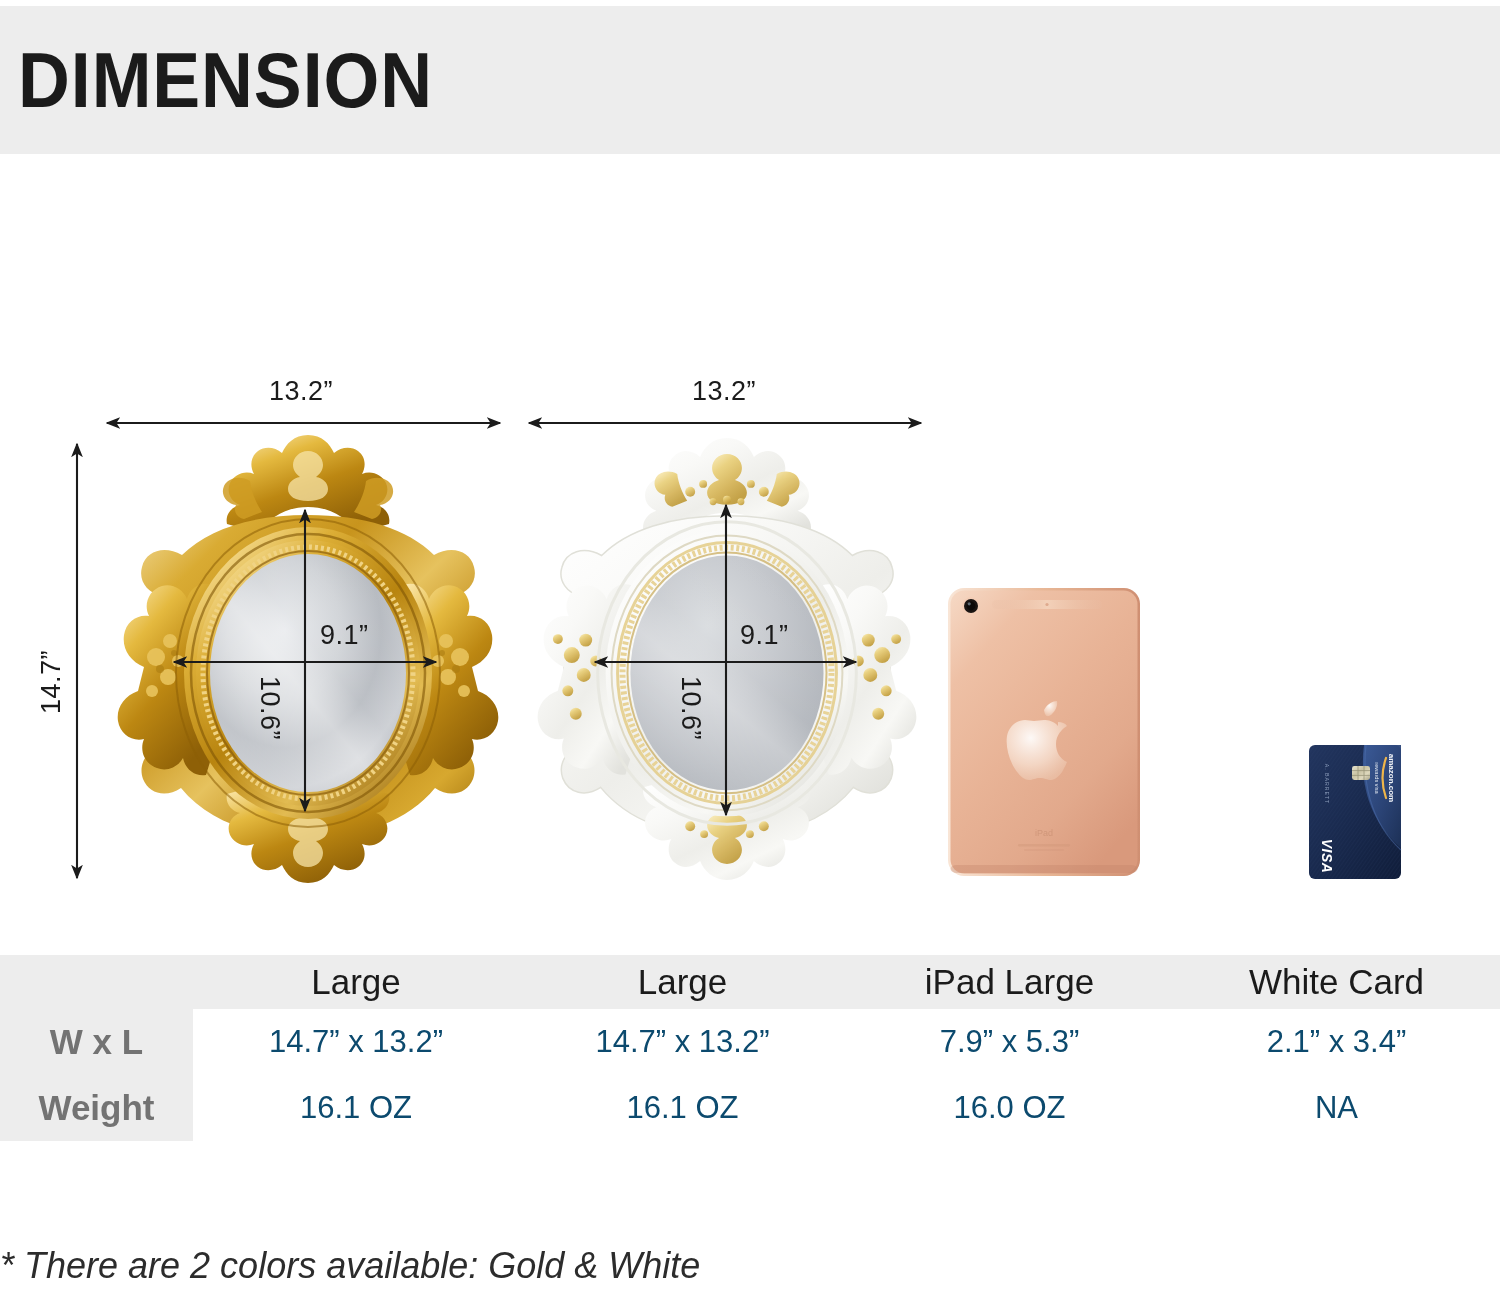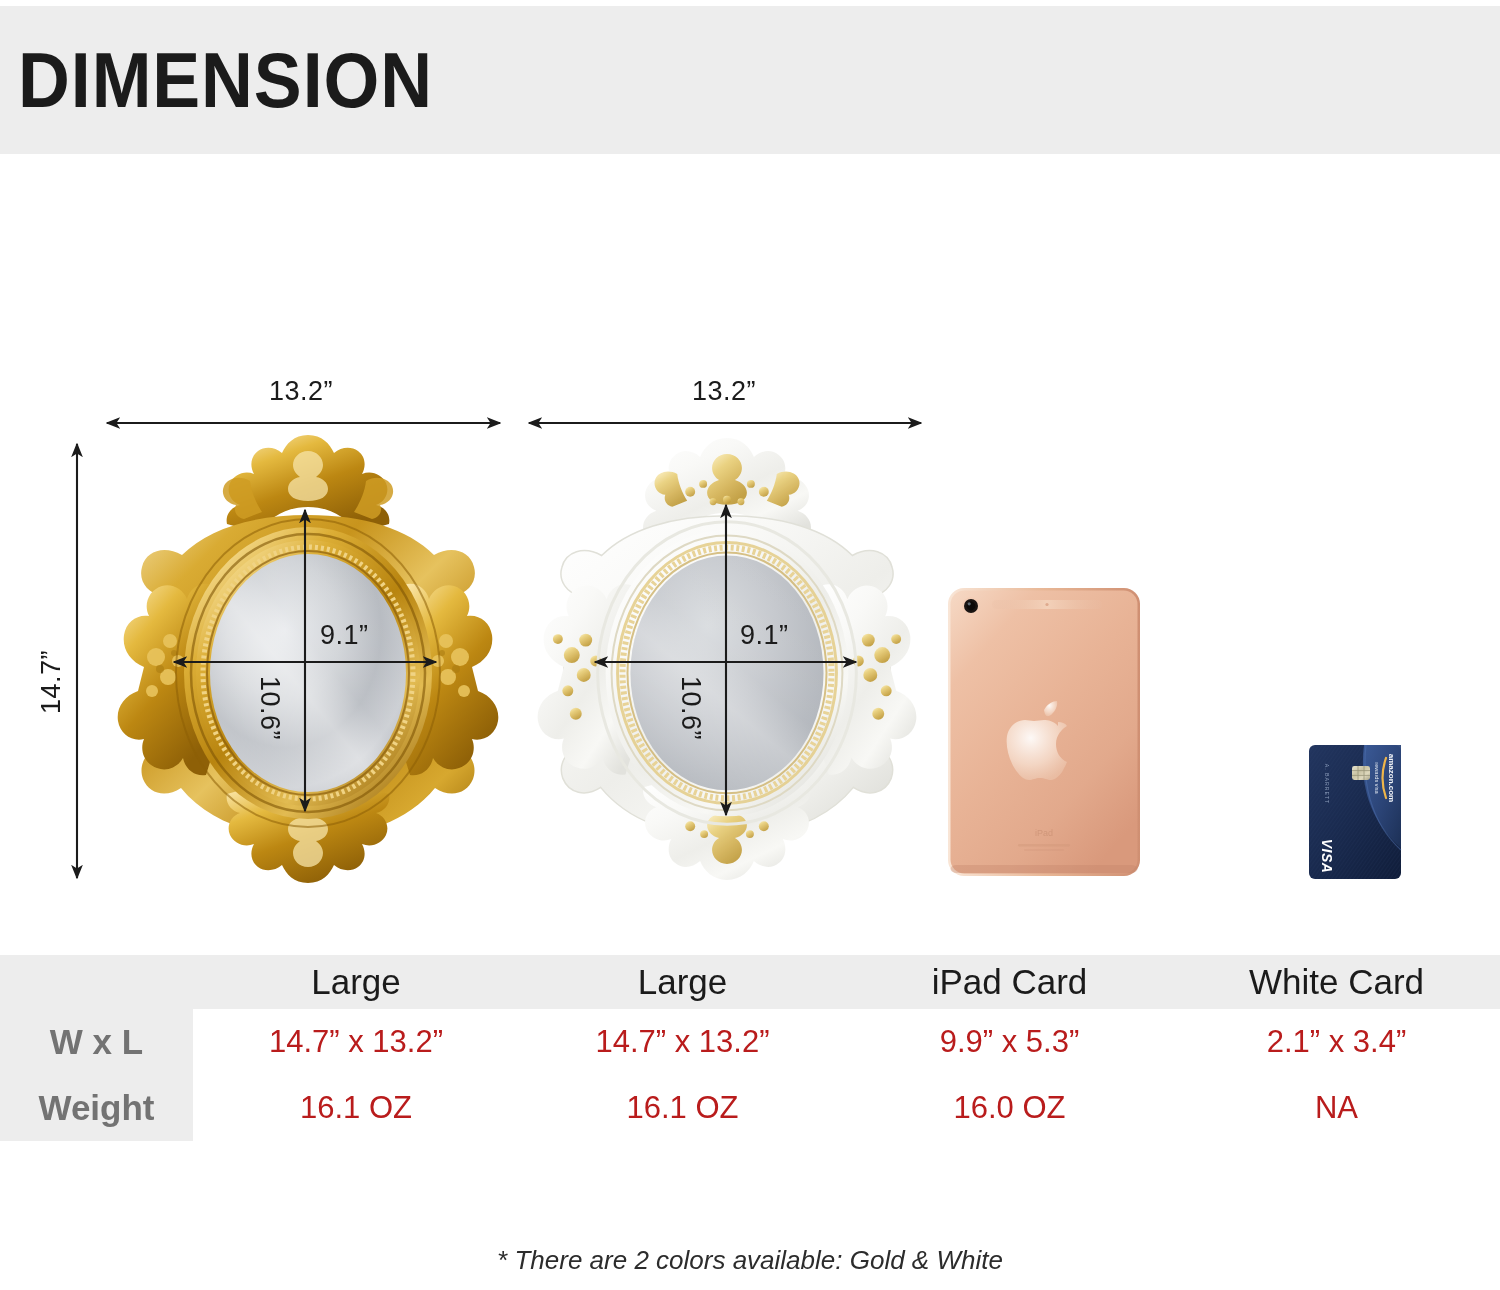--- a/index.html
+++ b/index.html
@@ -35,35 +35,35 @@
 
   svg.arrow-layer { position:absolute; left:0; top:0; width:1500px; height:796px; overflow:visible; pointer-events:none;}
 
   .prod { position: absolute; }
 
   
   .table-wrap { position:absolute; left:0; top:955px; width:1500px; height:186px; }
   .tbl { width:100%; height:100%; border-collapse: collapse; table-layout: fixed; }
   .tbl td {
     text-align:center; vertical-align: middle;
-    font-size: 31px; color:#b91c1c; background:#ffffff;
+    font-size: 31px; color:#0c4a6e; background:#ffffff;
   }
   .tbl tr.head td {
     background:#ededed; font-size: 35px; color:#1b1b1b; height: 54px;
   }
   .tbl td.rowlabel {
     background:#ededed; font-weight:bold; font-size:35px; color:#737373;
     text-align:center; width:193px;
   }
   .tbl tr.head td.rowlabel { background:#ededed; }
   .tbl tr.body td { height: 66px; }
 
   .footnote {
     position:absolute; left:0; top:1245px; width:1500px;
-    text-align:center; font-style: italic; font-size:26px; color:#2c2c2c;
+    font-style: italic; font-size:36px; color:#2c2c2c;
   }
 </style>
 </head>
 <body>
 
 <div id="page">
 
   <div class="header-band">
     <div class="header-title">DIMENSION</div>
   </div>
@@ -470,28 +470,28 @@
           <col style="width:326px">
           <col style="width:327px">
           <col style="width:327px">
           <col style="width:327px">
       </colgroup>
       <tbody>
           <tr class="head">
         <td class="rowlabel"></td>
         <td>Large</td>
         <td>Large</td>
-        <td>iPad Card</td>
+        <td>iPad Large</td>
         <td>White Card</td>
       </tr>
       <tr class="body">
         <td class="rowlabel">W x L</td>
         <td>14.7”  x 13.2”</td>
         <td>14.7”  x 13.2”</td>
-        <td>9.9”  x 5.3”</td>
+        <td>7.9”  x 5.3”</td>
         <td>2.1”  x 3.4”</td>
       </tr>
       <tr class="body">
         <td class="rowlabel">Weight</td>
         <td>16.1 OZ</td>
         <td>16.1 OZ</td>
         <td>16.0 OZ</td>
         <td>NA</td>
       </tr>
     </tbody>

